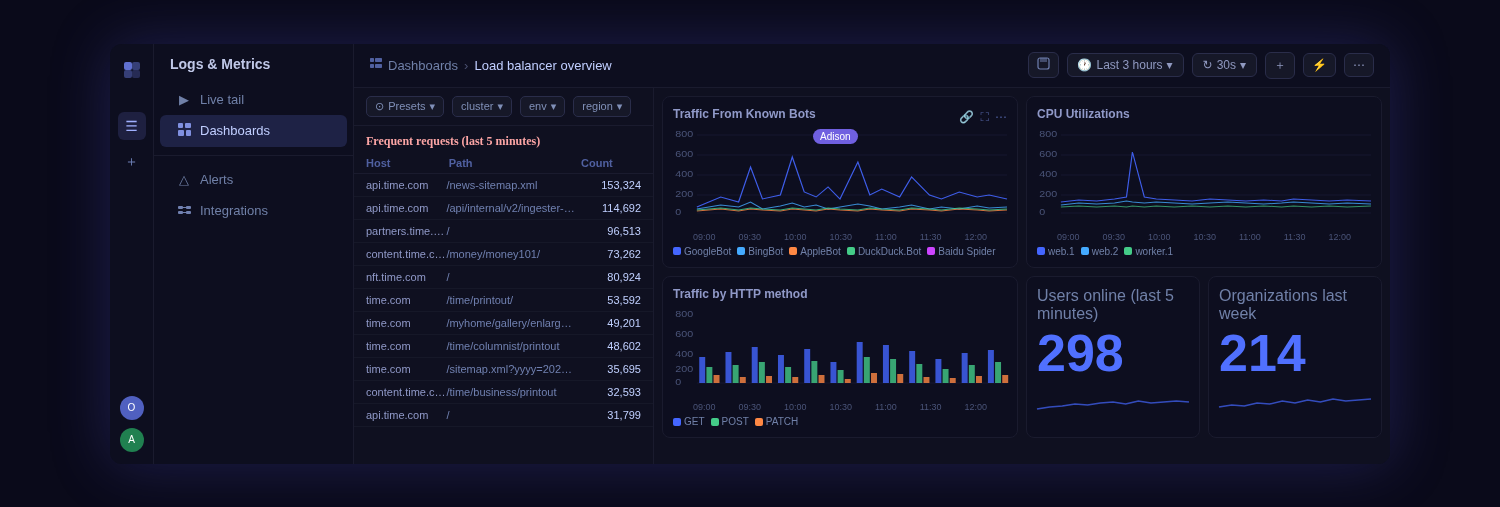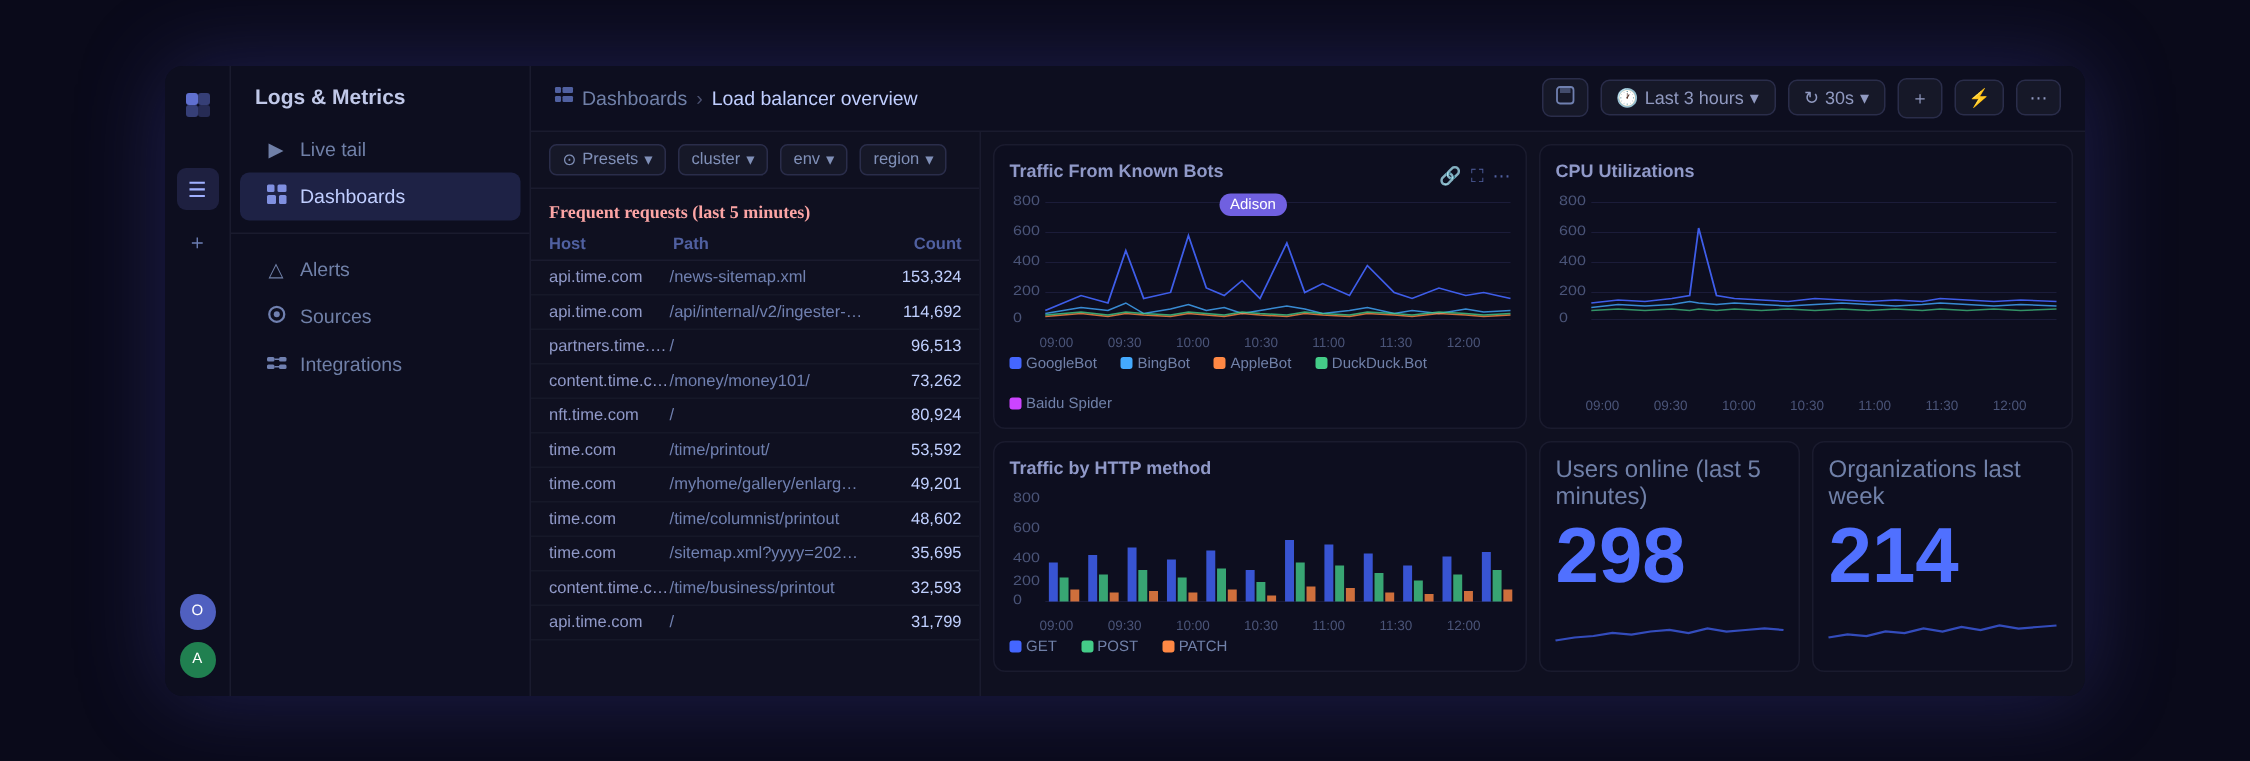--- a/index.html
+++ b/index.html
@@ -200,21 +200,21 @@
     .table-header {
       display: flex;
       padding: 4px 12px;
       font-size: 11px;
       color: #5060a0;
       font-weight: 600;
       border-bottom: 1px solid #1a1b2e;
     }
     .table-header .col-host { flex: 1; }
     .table-header .col-path { flex: 1.6; }
-    .table-header .col-count { width: 60px; text-align: right; }
+    .table-header .col-count { width: 60px; }
     .table-row {
       display: flex;
       padding: 5px 12px;
       font-size: 11px;
       color: #8090b8;
       border-bottom: 1px solid #161828;
       align-items: center;
     }
     .table-row .col-host { flex: 1; color: #9099c8; overflow: hidden; white-space: nowrap; text-overflow: ellipsis; }
     .table-row .col-path { flex: 1.6; color: #7080b0; overflow: hidden; white-space: nowrap; text-overflow: ellipsis; padding-right: 6px; }
@@ -251,21 +251,21 @@
       position: relative;
       min-height: 80px;
     }
 
     
     svg { overflow: visible; }
     .axis-label { font-size: 9px; fill: #4a5478; }
     .chart-legend {
       display: flex;
       flex-wrap: wrap;
-      gap: 16px;
+      gap: 6px;
       margin-top: 4px;
     }
     .legend-item {
       display: flex;
       align-items: center;
       gap: 3px;
       font-size: 10px;
       color: #7080a8;
     }
     .legend-dot {
@@ -340,29 +340,20 @@
             <rect x="0" y="7" width="6" height="6" rx="1" fill="#8090e0"></rect>
             <rect x="8" y="7" width="5" height="6" rx="1" fill="#8090e0"></rect>
           </svg>
       </span>
       <span>Dashboards</span>
     </div>
     <div class="sidebar-divider"></div>
     <div class="sidebar-item">
       <span class="si-icon">△</span>
       <span>Alerts</span>
-    </div>
-    <div class="sidebar-item">
-      <span class="si-icon">
-        <svg width="13" height="13" viewBox="0 0 13 13">
-            <circle cx="6.5" cy="6.5" r="5" stroke="#7080b0" stroke-width="1.5" fill="none"></circle>
-            <circle cx="6.5" cy="6.5" r="2" fill="#7080b0"></circle>
-          </svg>
-      </span>
-      <span>Sources</span>
     </div>
     <div class="sidebar-item">
       <span class="si-icon">
         <svg width="13" height="13" viewBox="0 0 13 13">
             <rect x="0" y="3" width="5" height="3" rx="1" fill="#7080b0"></rect>
             <rect x="8" y="3" width="5" height="3" rx="1" fill="#7080b0"></rect>
             <rect x="0" y="8" width="5" height="3" rx="1" fill="#7080b0"></rect>
             <rect x="8" y="8" width="5" height="3" rx="1" fill="#7080b0"></rect>
             <line x1="5" y1="4.5" x2="8" y2="4.5" stroke="#7080b0" stroke-width="1"></line>
             <line x1="5" y1="9.5" x2="8" y2="9.5" stroke="#7080b0" stroke-width="1"></line>
@@ -601,20 +592,34 @@
           </div>
           <div style="display:flex;justify-content:space-between;padding:0 20px 0 20px;margin-top:2px;">
             <span style="font-size:9px;color:#4a5478;">09:00</span>
             <span style="font-size:9px;color:#4a5478;">09:30</span>
             <span style="font-size:9px;color:#4a5478;">10:00</span>
             <span style="font-size:9px;color:#4a5478;">10:30</span>
             <span style="font-size:9px;color:#4a5478;">11:00</span>
             <span style="font-size:9px;color:#4a5478;">11:30</span>
             <span style="font-size:9px;color:#4a5478;">12:00</span>
           </div>
+          <div class="chart-legend">
+            <div class="legend-item">
+                <div class="legend-dot" style="background:#4466ff"></div>
+                <span>web.1</span>
+              </div>
+            <div class="legend-item">
+                <div class="legend-dot" style="background:#44aaff"></div>
+                <span>web.2</span>
+              </div>
+            <div class="legend-item">
+                <div class="legend-dot" style="background:#44cc88"></div>
+                <span>worker.1</span>
+              </div>
+          </div>
         </div>
 
         <div class="chart-card">
           <div class="chart-title">Traffic by HTTP method</div>
           <div class="chart-area">
             <svg width="100%" height="80" viewBox="0 0 280 80" preserveAspectRatio="none">
               <text x="2" y="10" class="axis-label">800</text>
               <text x="2" y="30" class="axis-label">600</text>
               <text x="2" y="50" class="axis-label">400</text>
               <text x="2" y="65" class="axis-label">200</text>

